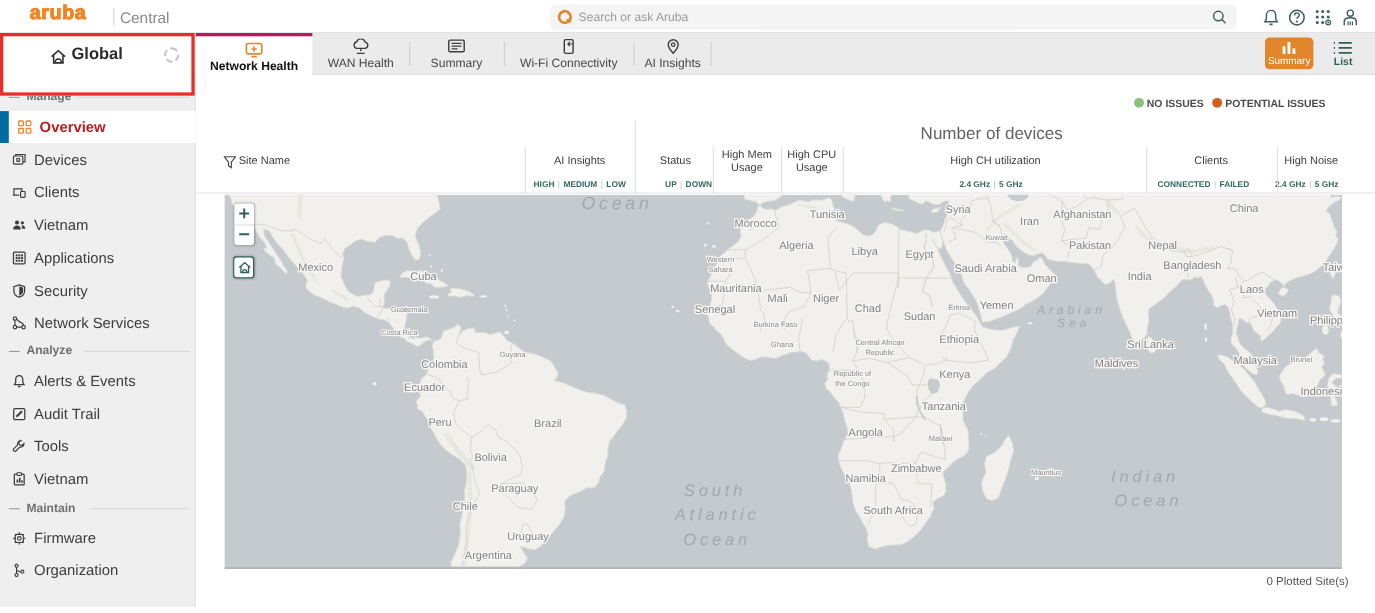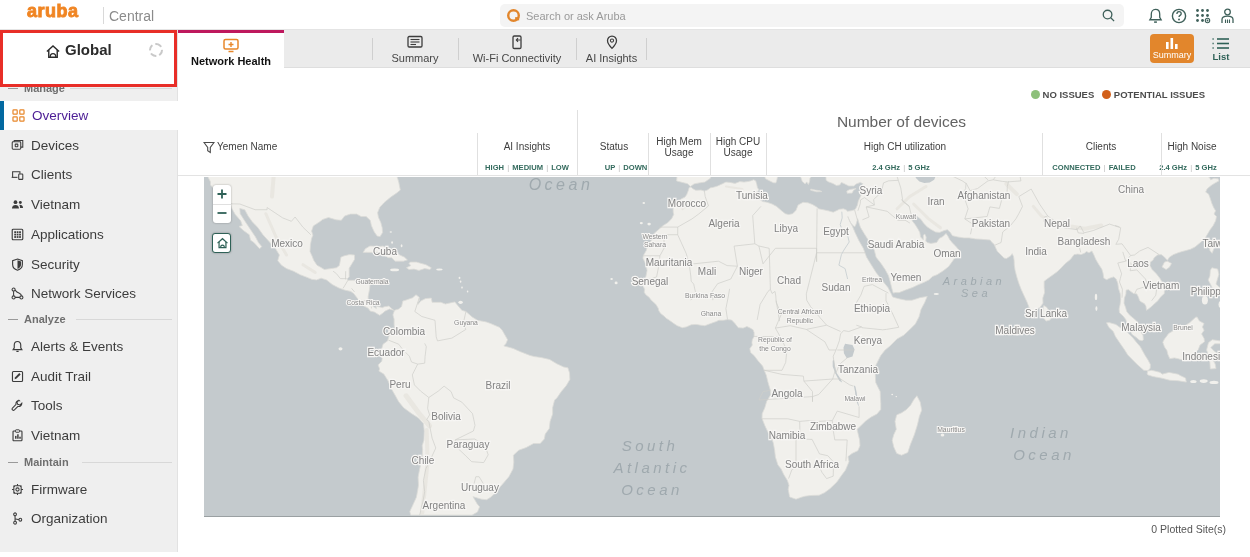--- a/index.html
+++ b/index.html
@@ -17,21 +17,21 @@
 #globalbox{position:absolute;left:0px;top:30px;width:177px;height:57px;background:#fff;border:3px solid #e82e28;z-index:5}
 #globalbox .gtxt{position:absolute;left:62px;top:8px;font-size:15px;font-weight:bold;color:#2b2b2b}
 #globalbox .spin{position:absolute;right:11px;top:10px;width:14px;height:14px;border:2px dashed #c9c9c9;border-radius:50%}
 .sechead{position:absolute;left:0;width:178px;font-size:11px;font-weight:bold;color:#6f6f6f}
 .sechead .dash{position:absolute;left:8px;top:6px;width:10px;height:1px;background:#9a9a9a}
 .sechead .txt{position:absolute;left:24px;top:0px}
 .sechead .rule{position:absolute;right:6px;top:6px;height:1px;background:#d8d8d8}
 .mitem{position:absolute;left:0;width:178px;height:29px;font-size:13.5px;color:#3c3c3c}
 .mitem .ic{position:absolute;left:11px;top:8px}
 .mitem .t{position:absolute;left:31px;top:7px}
-.mitem.active{background:#fff;border-left:4px solid #0369a1;font-weight:normal;color:#4c1d95}
+.mitem.active{background:#fff;border-left:8px solid #0369a1;font-weight:bold;color:#b91c1c}
 .mitem.active .ic{left:8px}
 .mitem.active .t{left:28px}
 
 #tabbar{position:absolute;left:178px;top:30px;width:1072px;height:38px;background:#ebebeb;border-bottom:1px solid #dedede}
 .tab{position:absolute;top:0;height:38px;text-align:center;font-size:11px;color:#474747;font-weight:normal}
 .tab .ti{position:absolute;top:5px;left:50%;transform:translateX(-50%)}
 .tab .tl{position:absolute;top:22px;width:100%;left:0}
 .tab.active{background:#fff;border-top:3px solid #be185d;height:39px;color:#111;font-weight:bold}
 .tabsep{position:absolute;top:8px;width:1px;height:22px;background:#cfcfcf}
 #sumbtn{position:absolute;left:1150px;top:34px;width:44px;height:29px;background:#e2862c;border-radius:4px;text-align:center}
@@ -259,20 +259,28 @@
   </div>
 <div id="tabbar">
  <div class="tab active" style="left:0px;width:106px">
    <svg class="ti" width="17" height="15" viewBox="0 0 17 15">
         <rect x="1.5" y="1.5" width="14" height="9.5" rx="1.5" fill="none" stroke="#e8872a" stroke-width="1.5"></rect>
         <path d="M8.5 4 L8.5 9 M6 6.5 L11 6.5" stroke="#e8872a" stroke-width="1.4"></path>
         <path d="M6 13.5 L11 13.5" stroke="#e8872a" stroke-width="1.5"></path>
       </svg>
    <div class="tl">Network Health</div>
  </div>
+ <div class="tab" style="left:106px;width:88px">
+   <svg class="ti" width="18" height="15" viewBox="0 0 18 15">
+        <path d="M5 9 A3.2 3.2 0 0 1 5.3 2.9 A4 4 0 0 1 12.9 3.3 A2.9 2.9 0 0 1 13 9 Z" fill="none" stroke="#3d3d3d" stroke-width="1.3"></path>
+        <line x1="9" y1="9" x2="9" y2="11.5" stroke="#3d3d3d" stroke-width="1.2"></line>
+        <line x1="5.5" y1="13.5" x2="12.5" y2="13.5" stroke="#3d3d3d" stroke-width="1.2"></line>
+      </svg>
+   <div class="tl">WAN Health</div>
+ </div>
  <div class="tab" style="left:194px;width:86px">
    <svg class="ti" width="16" height="14" viewBox="0 0 16 14">
         <rect x="1" y="1.5" width="14" height="10.5" rx="1.2" fill="none" stroke="#3d3d3d" stroke-width="1.3"></rect>
         <line x1="3.5" y1="4.5" x2="12.5" y2="4.5" stroke="#3d3d3d" stroke-width="1.1"></line>
         <line x1="3.5" y1="7" x2="12.5" y2="7" stroke="#3d3d3d" stroke-width="1.1"></line>
         <line x1="3.5" y1="9.5" x2="9" y2="9.5" stroke="#3d3d3d" stroke-width="1.1"></line>
       </svg>
    <div class="tl">Summary</div>
  </div>
  <div class="tab" style="left:280px;width:118px">
@@ -315,21 +323,21 @@
     </svg>
  <div class="bl">List</div>
 </div>
 
 <div id="legend"><span class="dot" style="background:#8dc07a"></span>&nbsp;NO ISSUES&nbsp;&nbsp;&nbsp;<span class="dot" style="background:#d2601a"></span>&nbsp;POTENTIAL ISSUES</div>
 <div id="numdev">Number of devices</div>
 
 <svg style="position:absolute;left:203px;top:141px" width="12" height="13" viewBox="0 0 12 13">
     <path d="M1 1.5 L11 1.5 L7.3 6.5 L7.3 11.5 L4.7 9.8 L4.7 6.5 Z" fill="none" stroke="#4a4a4a" stroke-width="1.1"></path>
   </svg>
-<div class="hlab" style="left:217px;top:141px;text-align:left">Yemen Name</div>
+<div class="hlab" style="left:217px;top:141px;text-align:left">Site Name</div>
 <div class="hlab" style="left:477px;top:141px;width:100px">AI Insights</div>
 <div class="hlab" style="left:584px;top:141px;width:60px">Status</div>
 <div class="hlab" style="left:650px;top:136px;width:58px">High Mem<br>Usage</div>
 <div class="hlab" style="left:710px;top:136px;width:56px">High CPU<br>Usage</div>
 <div class="hlab" style="left:805px;top:141px;width:200px">High CH utilization</div>
 <div class="hlab" style="left:1051px;top:141px;width:100px">Clients</div>
 <div class="hlab" style="left:1147px;top:141px;width:90px">High Noise</div>
 <div class="sublab" style="left:477px;top:163px;width:100px">HIGH <span class="pipe">|</span> MEDIUM <span class="pipe">|</span> LOW</div>
 <div class="sublab" style="left:596px;top:163px;width:60px">UP <span class="pipe">|</span> DOWN</div>
 <div class="sublab" style="left:805px;top:163px;width:192px">2.4 GHz <span class="pipe">|</span> 5 GHz</div>

